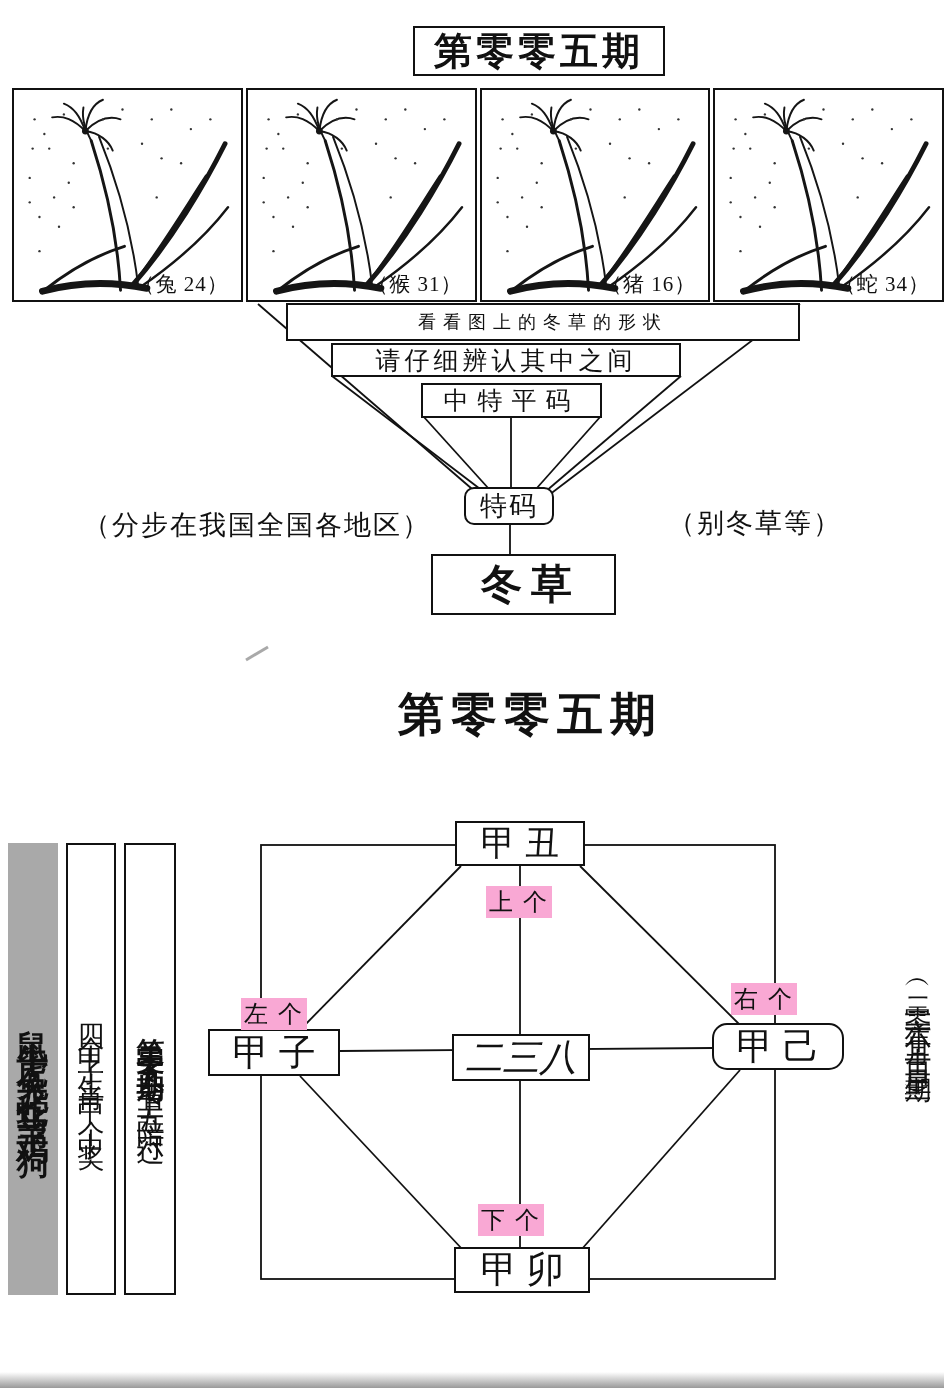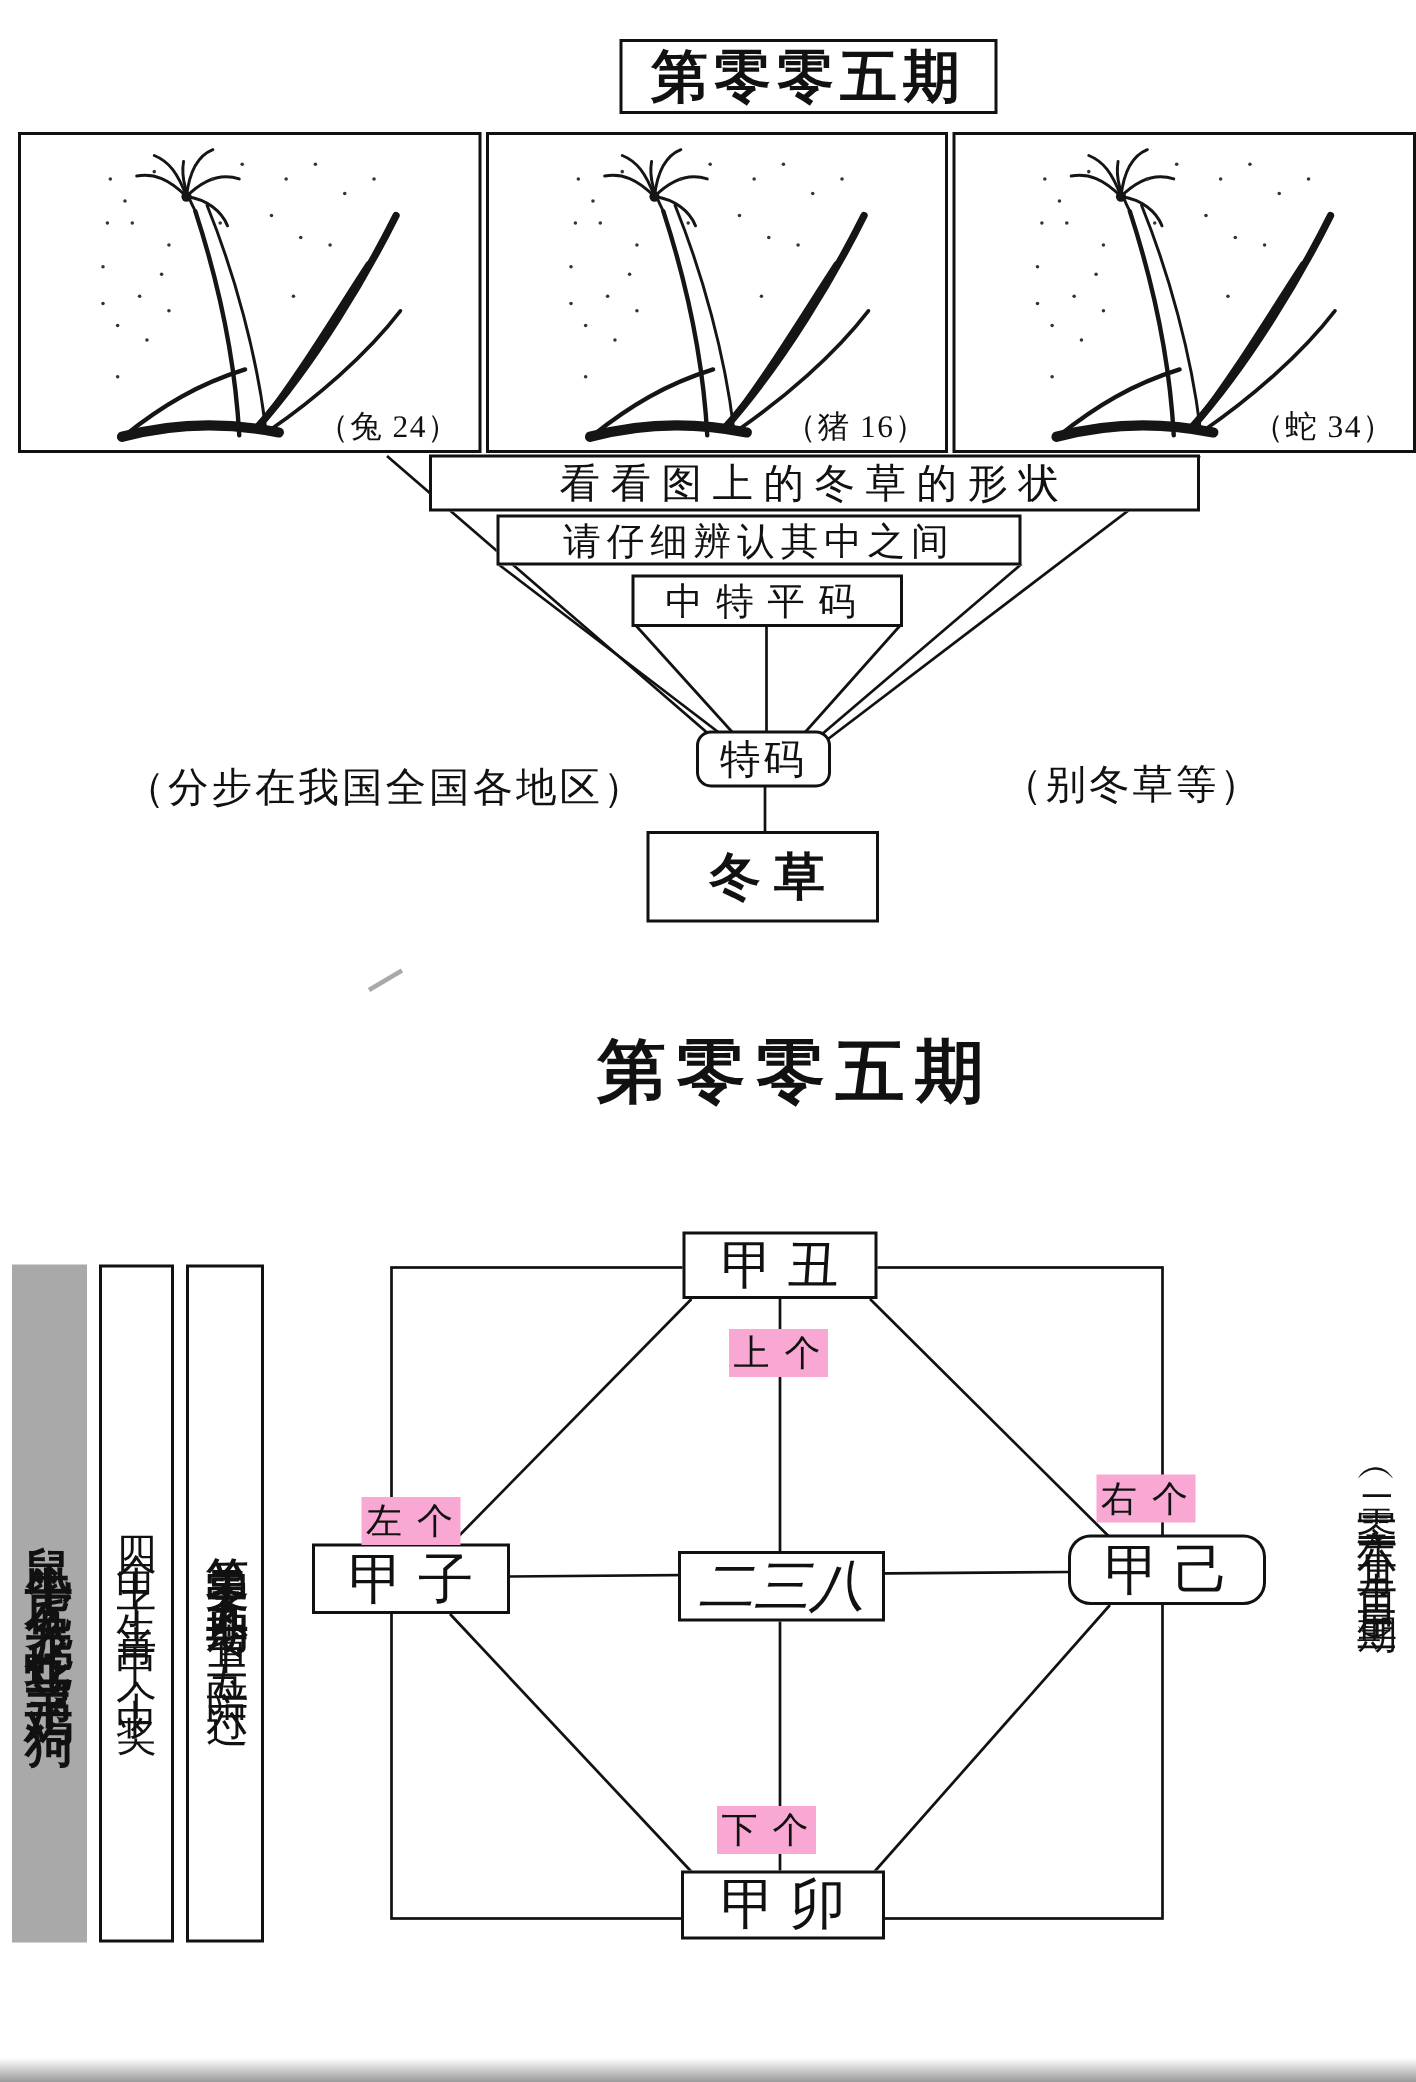--- a/index.html
+++ b/index.html
@@ -12,25 +12,25 @@
   .lines { position:absolute; left:0; top:0; width:944px; height:1388px; z-index:0; }
   .box {
     position:absolute; border:2px solid #111; background:#fff; z-index:2;
     display:flex; align-items:center; justify-content:center; white-space:nowrap;
   }
   .top-title { left:413px; top:26px; width:252px; height:50px; font-size:38px; font-weight:bold; letter-spacing:4px; border-width:2px; }
   .panels-row { position:absolute; left:12px; top:88px; width:932px; height:214px; display:flex; gap:3px; z-index:2; }
   .panel { position:relative; flex:1; border:2px solid #111; background:#fff; overflow:hidden; }
   .plant { position:absolute; left:0; top:0; width:100%; height:100%; }
   .panel-caption { position:absolute; bottom:2px; right:12px; font-size:21px; letter-spacing:1px; background:transparent; }
-  .f1 { left:286px; top:303px; width:514px; height:38px; font-size:27px; letter-spacing:7px; }
+  .f1 { left:286px; top:303px; width:514px; height:38px; font-size:18px; letter-spacing:7px; }
   .f2 { left:331px; top:343px; width:350px; height:34px; font-size:25px; letter-spacing:4px; }
   .f3 { left:421px; top:383px; width:181px; height:35px; font-size:25px; letter-spacing:9px; }
   .f-special { left:464px; top:487px; width:90px; height:38px; font-size:27px; letter-spacing:2px;border-radius:10px; }
-  .f-result { left:431px; top:554px; width:155px; height:61px; font-size:34px; font-weight:bold; letter-spacing:9px;padding-left:15px; }
+  .f-result { left:431px; top:554px; width:185px; height:61px; font-size:41px; font-weight:bold; letter-spacing:9px;padding-left:15px; }
   .note { position:absolute; font-size:27px; letter-spacing:2px; z-index:2; white-space:nowrap; }
   .note-left { left:83px; top:507px; }
   .note-right { left:668px; top:505px; }
   .bottom-title { position:absolute; left:398px; top:684px; font-size:46px; font-weight:bold; letter-spacing:7px; z-index:2; }
   .n-top    { left:455px; top:821px;  width:130px; height:45px; font-size:35px; }
   .n-left   { left:208px; top:1029px; width:132px; height:47px; font-size:37px; }
   .n-center { left:452px; top:1034px; width:138px; height:47px; font-size:37px;font-style:italic; }
   .n-right  { left:712px; top:1023px; width:132px; height:47px; font-size:37px;border-radius:15px; }
   .n-bottom { left:454px; top:1247px; width:136px; height:46px; font-size:37px; }
   .dir-label { position:absolute; font-size:24px; letter-spacing:2px; background:#f9a8d4; padding:0 3px; z-index:2; white-space:nowrap; }
@@ -148,20 +148,26 @@
     <div class="panel">
       <svg class="plant" viewBox="0 0 230 215">
           <use href="#plant-art"></use>
         </svg>
       <span class="panel-caption">（兔 24）</span>
     </div>
     <div class="panel">
       <svg class="plant" viewBox="0 0 230 215">
           <use href="#plant-art"></use>
         </svg>
+      <span class="panel-caption">（猴 31）</span>
+    </div>
+    <div class="panel">
+      <svg class="plant" viewBox="0 0 230 215">
+          <use href="#plant-art"></use>
+        </svg>
       <span class="panel-caption">（猪 16）</span>
     </div>
     <div class="panel">
       <svg class="plant" viewBox="0 0 230 215">
           <use href="#plant-art"></use>
         </svg>
       <span class="panel-caption">（蛇 34）</span>
     </div>
   </div>
 

